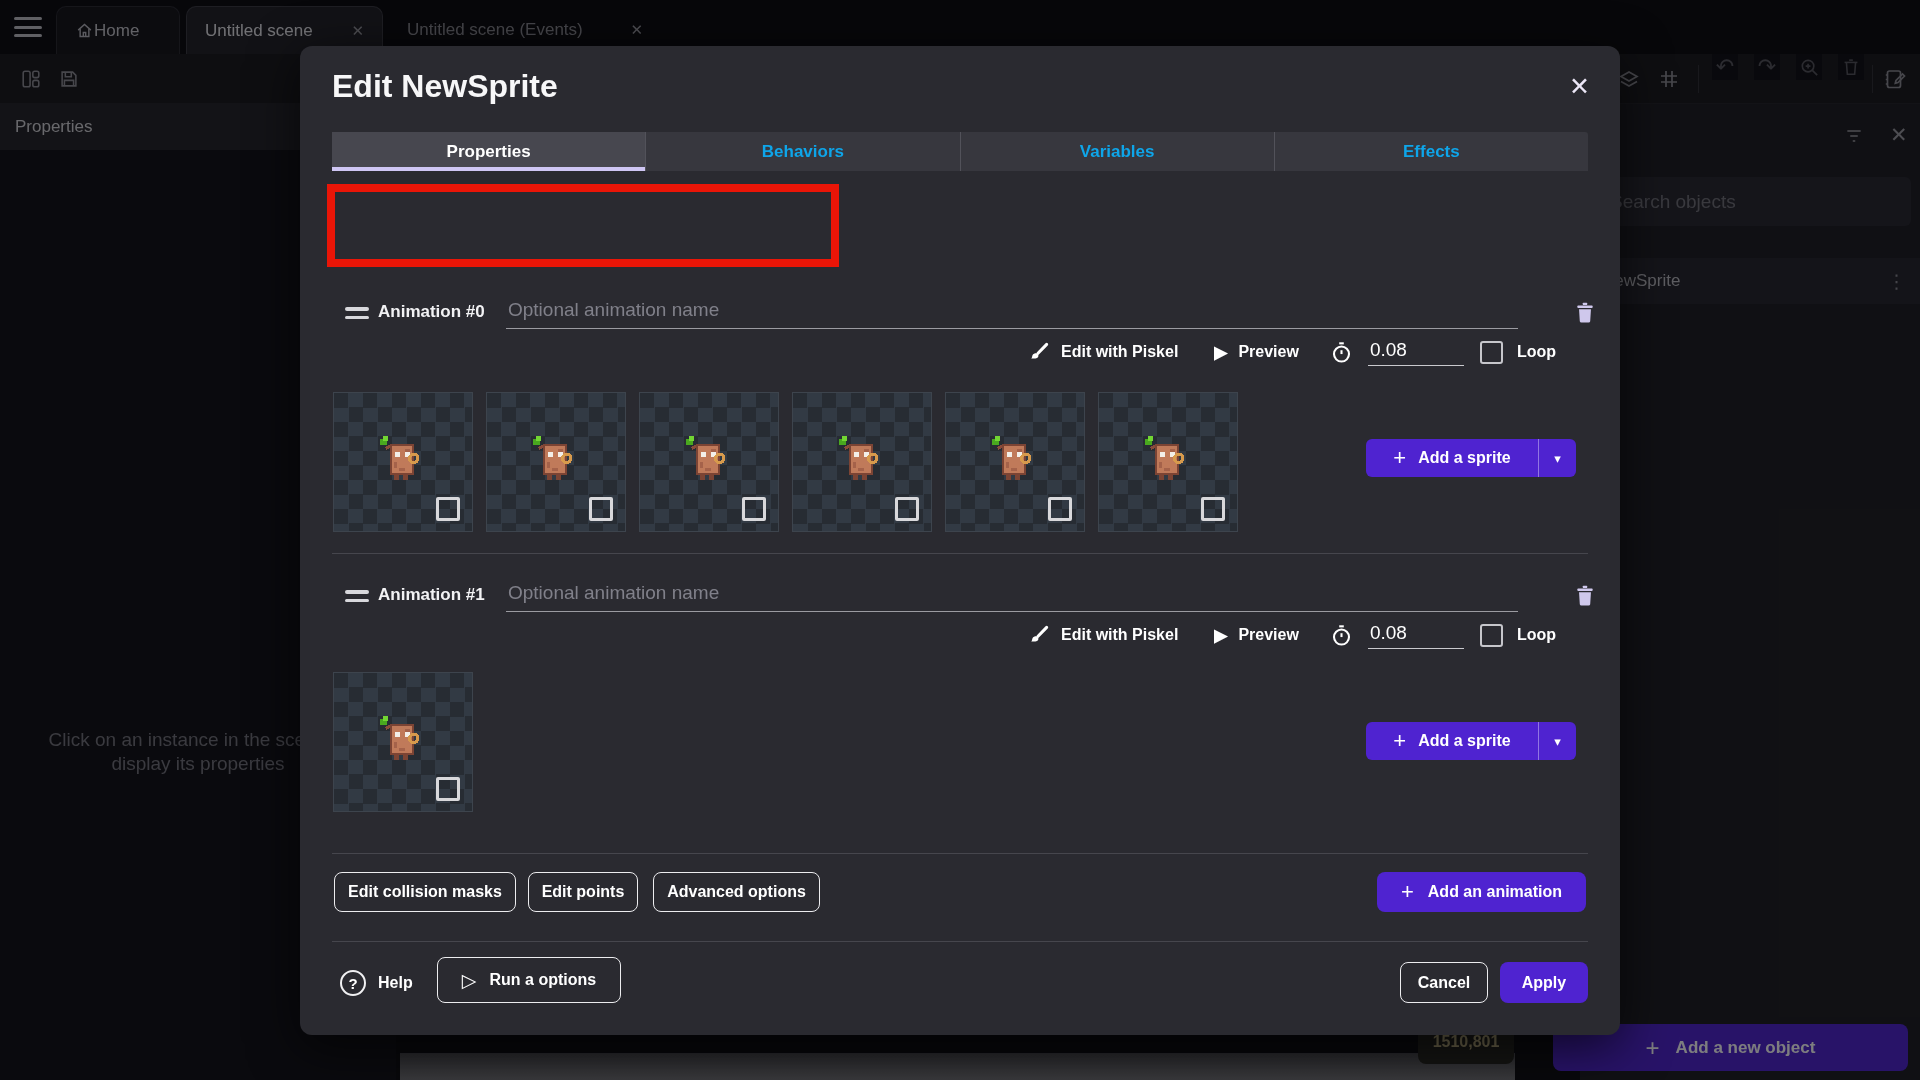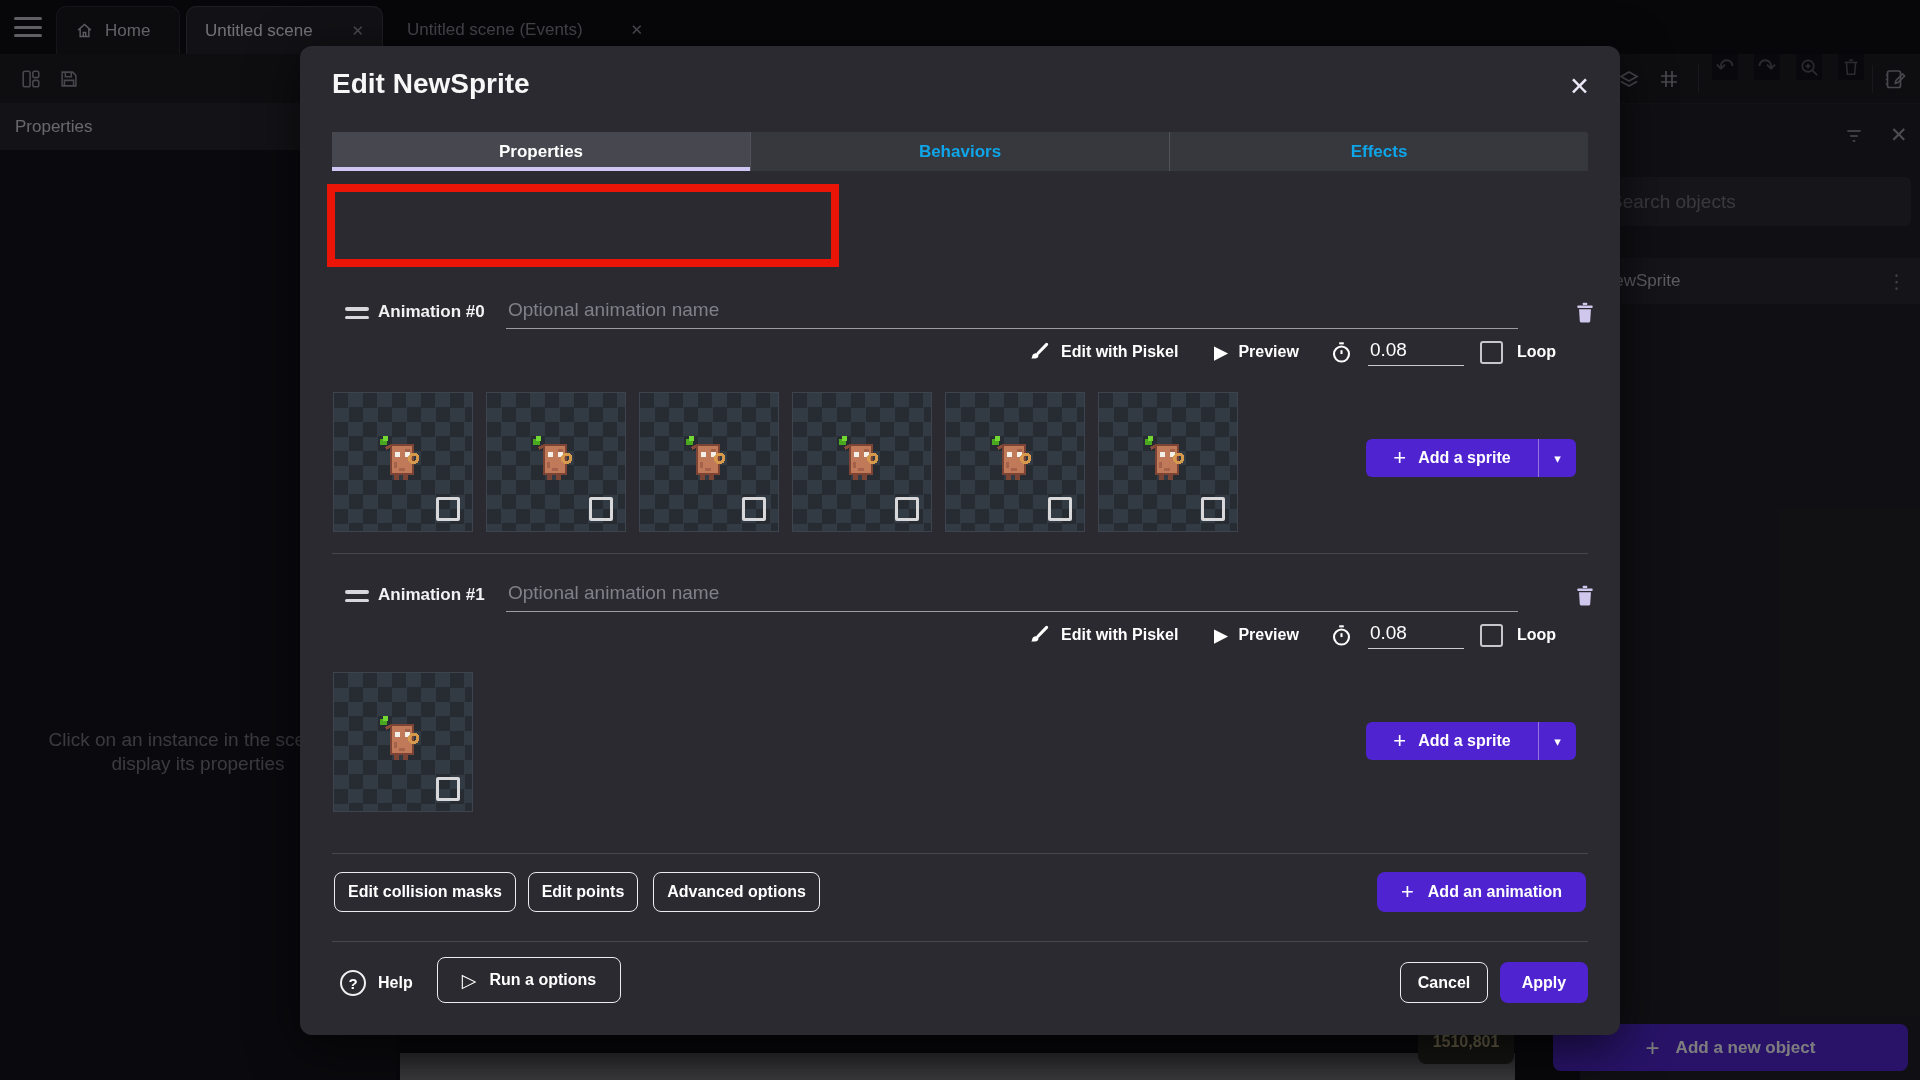--- a/index.html
+++ b/index.html
@@ -4,21 +4,21 @@
 <style>
   * { margin:0; padding:0; box-sizing:border-box; }
   html,body { width:1920px; height:1080px; overflow:hidden; background:#0c0c0e;
     font-family:"Liberation Sans", sans-serif; -webkit-font-smoothing:antialiased; }
   #app { position:absolute; inset:0; }
 
   
   .topbar { position:absolute; left:0; top:0; width:1920px; height:54px; background:#0a0a0c; }
   .hamburger { position:absolute; left:14px; top:17px; width:28px; height:20px; display:flex; flex-direction:column; justify-content:space-between; cursor:pointer; }
   .hamburger i { display:block; height:3px; background:#c2c2c6; border-radius:2px; }
-  .tab { position:absolute; top:6px; height:48px; display:flex; align-items:center; gap:11px; padding:0 18px; border-radius:10px 10px 0 0; font-size:17px; color:#8b8b90; }
+  .tab { position:absolute; top:6px; height:48px; display:flex; align-items:center; padding:0 18px; border-radius:10px 10px 0 0; font-size:17px; color:#8b8b90; }
   .tab.home { left:56px; width:124px; background:#131316; border:1px solid #28282d; border-bottom:none; color:#c6c6ca; }
   .tab.active { left:186px; width:197px; background:#212125; border:1px solid #3a3a40; border-bottom:none; color:#e6e6e9; }
   .tab.events { left:389px; width:272px; }
   .tab .x { font-size:15px; color:#9a9aa0; margin-left:auto; cursor:pointer; }
 
   
   .toolbar { position:absolute; left:0; top:54px; width:1920px; height:50px; background:#18181b; border-bottom:1px solid #222226; }
   .ticon { position:absolute; top:12px; width:26px; height:26px; display:flex; align-items:center; justify-content:center; color:#8e8e94; cursor:pointer; }
   .ticon.dim { color:#55555b; }
   .tsep { position:absolute; top:11px; width:1px; height:28px; background:#2e2e33; }
@@ -45,21 +45,21 @@
   .obj-row .nm { padding-left:22px; font-size:17px; color:#bcbcc0; }
   .obj-row .kebab { margin-left:auto; margin-right:14px; font-size:19px; color:#8a8a90; cursor:pointer; }
   .add-object-btn { position:absolute; left:1553px; top:1024px; width:355px; height:47px; background:#4f23d0; border-radius:8px; display:flex; align-items:center; justify-content:center; gap:16px; color:#fff; font-size:17px; font-weight:bold; cursor:pointer; }
   .add-object-btn .plus { font-size:24px; font-weight:normal; }
 
   
   .dim { position:absolute; inset:0; background:rgba(6,6,9,.52); z-index:10; }
 
   
   .modal { position:absolute; left:300px; top:46px; width:1320px; height:989px; background:#2a2a30; border-radius:12px; box-shadow:0 12px 50px rgba(0,0,0,.65); z-index:20; }
-  .m-title { position:absolute; left:32px; top:22px; font-size:28px; font-weight:bold; color:#f7f7f8; }
+  .m-title { position:absolute; left:32px; top:22px; font-size:32px; font-weight:bold; color:#f7f7f8; }
   .m-close { position:absolute; right:30px; top:26px; font-size:25px; color:#ece7f7; cursor:pointer; }
 
   .tabbar { position:absolute; left:32px; top:86px; width:1256px; height:39px; display:flex; background:#37373e; border-radius:3px 3px 0 0; }
   .mtab { flex:1; display:flex; align-items:center; justify-content:center; font-size:17px; font-weight:bold; color:#0ea5e9; position:relative; cursor:pointer; }
   .mtab + .mtab { border-left:1px solid #52525a; }
   .mtab.sel { background:#47474f; color:#ffffff; }
   .mtab.sel::after { content:""; position:absolute; left:0; right:0; bottom:0; height:4px; background:#cfc6f4; }
 
   .objfield { position:absolute; left:32px; top:146px; width:1256px; height:66px; background:#3b3b43; border-bottom:2px solid #d6d6da; cursor:text; }
   .objfield .lbl { position:absolute; left:16px; top:9px; font-size:14px; color:#b2b2b8; }
@@ -239,20 +239,21 @@
 
   <div class="dim"></div>
 
   <div class="modal">
     <div class="m-title">Edit NewSprite</div>
     <div class="m-close">✕</div>
 
     <div class="tabbar">
       <div class="mtab sel">Properties</div>
       <div class="mtab">Behaviors</div>
+      <div class="mtab">Variables</div>
       <div class="mtab">Effects</div>
     </div>
 
 
     <div class="anim-head" style="top:236px;">
       <div class="drag-handle">
           <i></i>
           <i></i>
         </div>
       <div class="anim-title">Animation #0</div>

